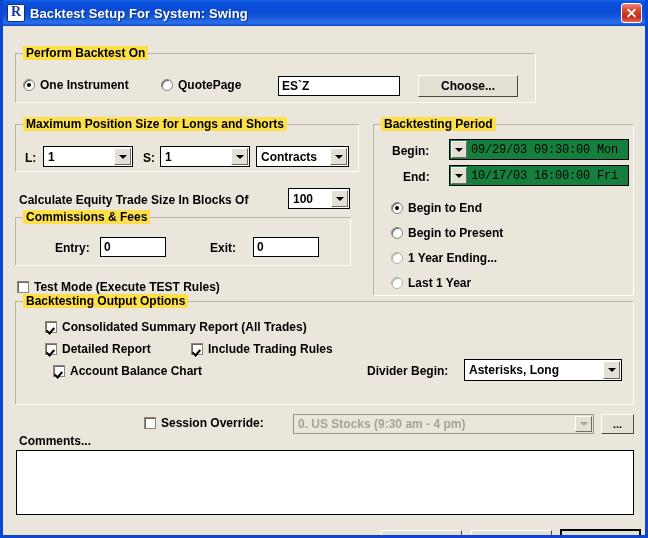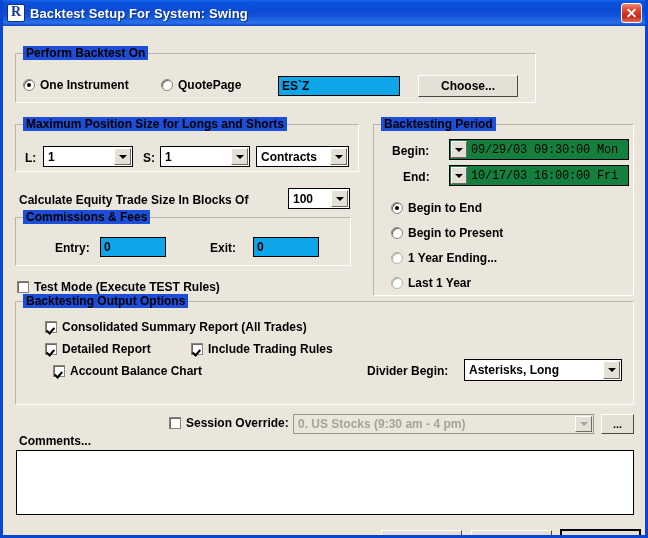--- a/index.html
+++ b/index.html
@@ -98,40 +98,40 @@
     position: absolute;
     border: 1px solid #b9b5aa;
     border-right-color: #ffffff;
     border-bottom-color: #ffffff;
     box-sizing: border-box;
   }
   .group > .glabel {
     position: absolute;
     top: -8px;
     left: 7px;
-    background: #1d4ed8;
+    background: #fde047;
     padding: 0 3px;
     font-weight: bold;
     font-size: 12px;
     white-space: nowrap;
   }
 
   
   .lbl {
     position: absolute;
     font-weight: bold;
     font-size: 12px;
     white-space: nowrap;
     line-height: 14px;
   }
 
   
   .field {
     position: absolute;
-    background: #0ea5e9;
+    background: #ffffff;
     border: 1px solid;
     border-color: #7f7f73 #ffffff #ffffff #7f7f73;
     box-sizing: border-box;
     display: flex;
     align-items: center;
     padding-left: 3px;
     font-size: 12px;
     font-weight: bold;
     overflow: hidden;
     cursor: text;
@@ -453,21 +453,21 @@
     <div class="check checked" style="left:42px; top:338px;padding-left:8px;">
       <span class="cmark"></span>
       <span class="clabel">Account Balance Chart</span>
     </div>
     <span class="lbl" style="left:364px; top:338px;">Divider Begin:</span>
     <div class="combo" style="left:461px; top:333px; width:158px; height:22px;">
       <span class="ctext">Asterisks, Long</span>
       <span class="carrow"></span>
     </div>
 
-    <div class="check" style="left:141px; top:390px;margin-left:25px;">
+    <div class="check" style="left:141px; top:390px;">
       <span class="cmark"></span>
       <span class="clabel">Session Override:</span>
     </div>
     <div class="combo disabled" style="left:290px; top:388px; width:301px; height:20px;">
       <span class="ctext">0. US Stocks (9:30 am - 4 pm)</span>
       <span class="carrow"></span>
     </div>
     <div class="btn small" style="left:598px; top:388px; width:33px; height:20px;">...</div>
 
     <span class="lbl" style="left:16px; top:408px;">Comments...</span>

